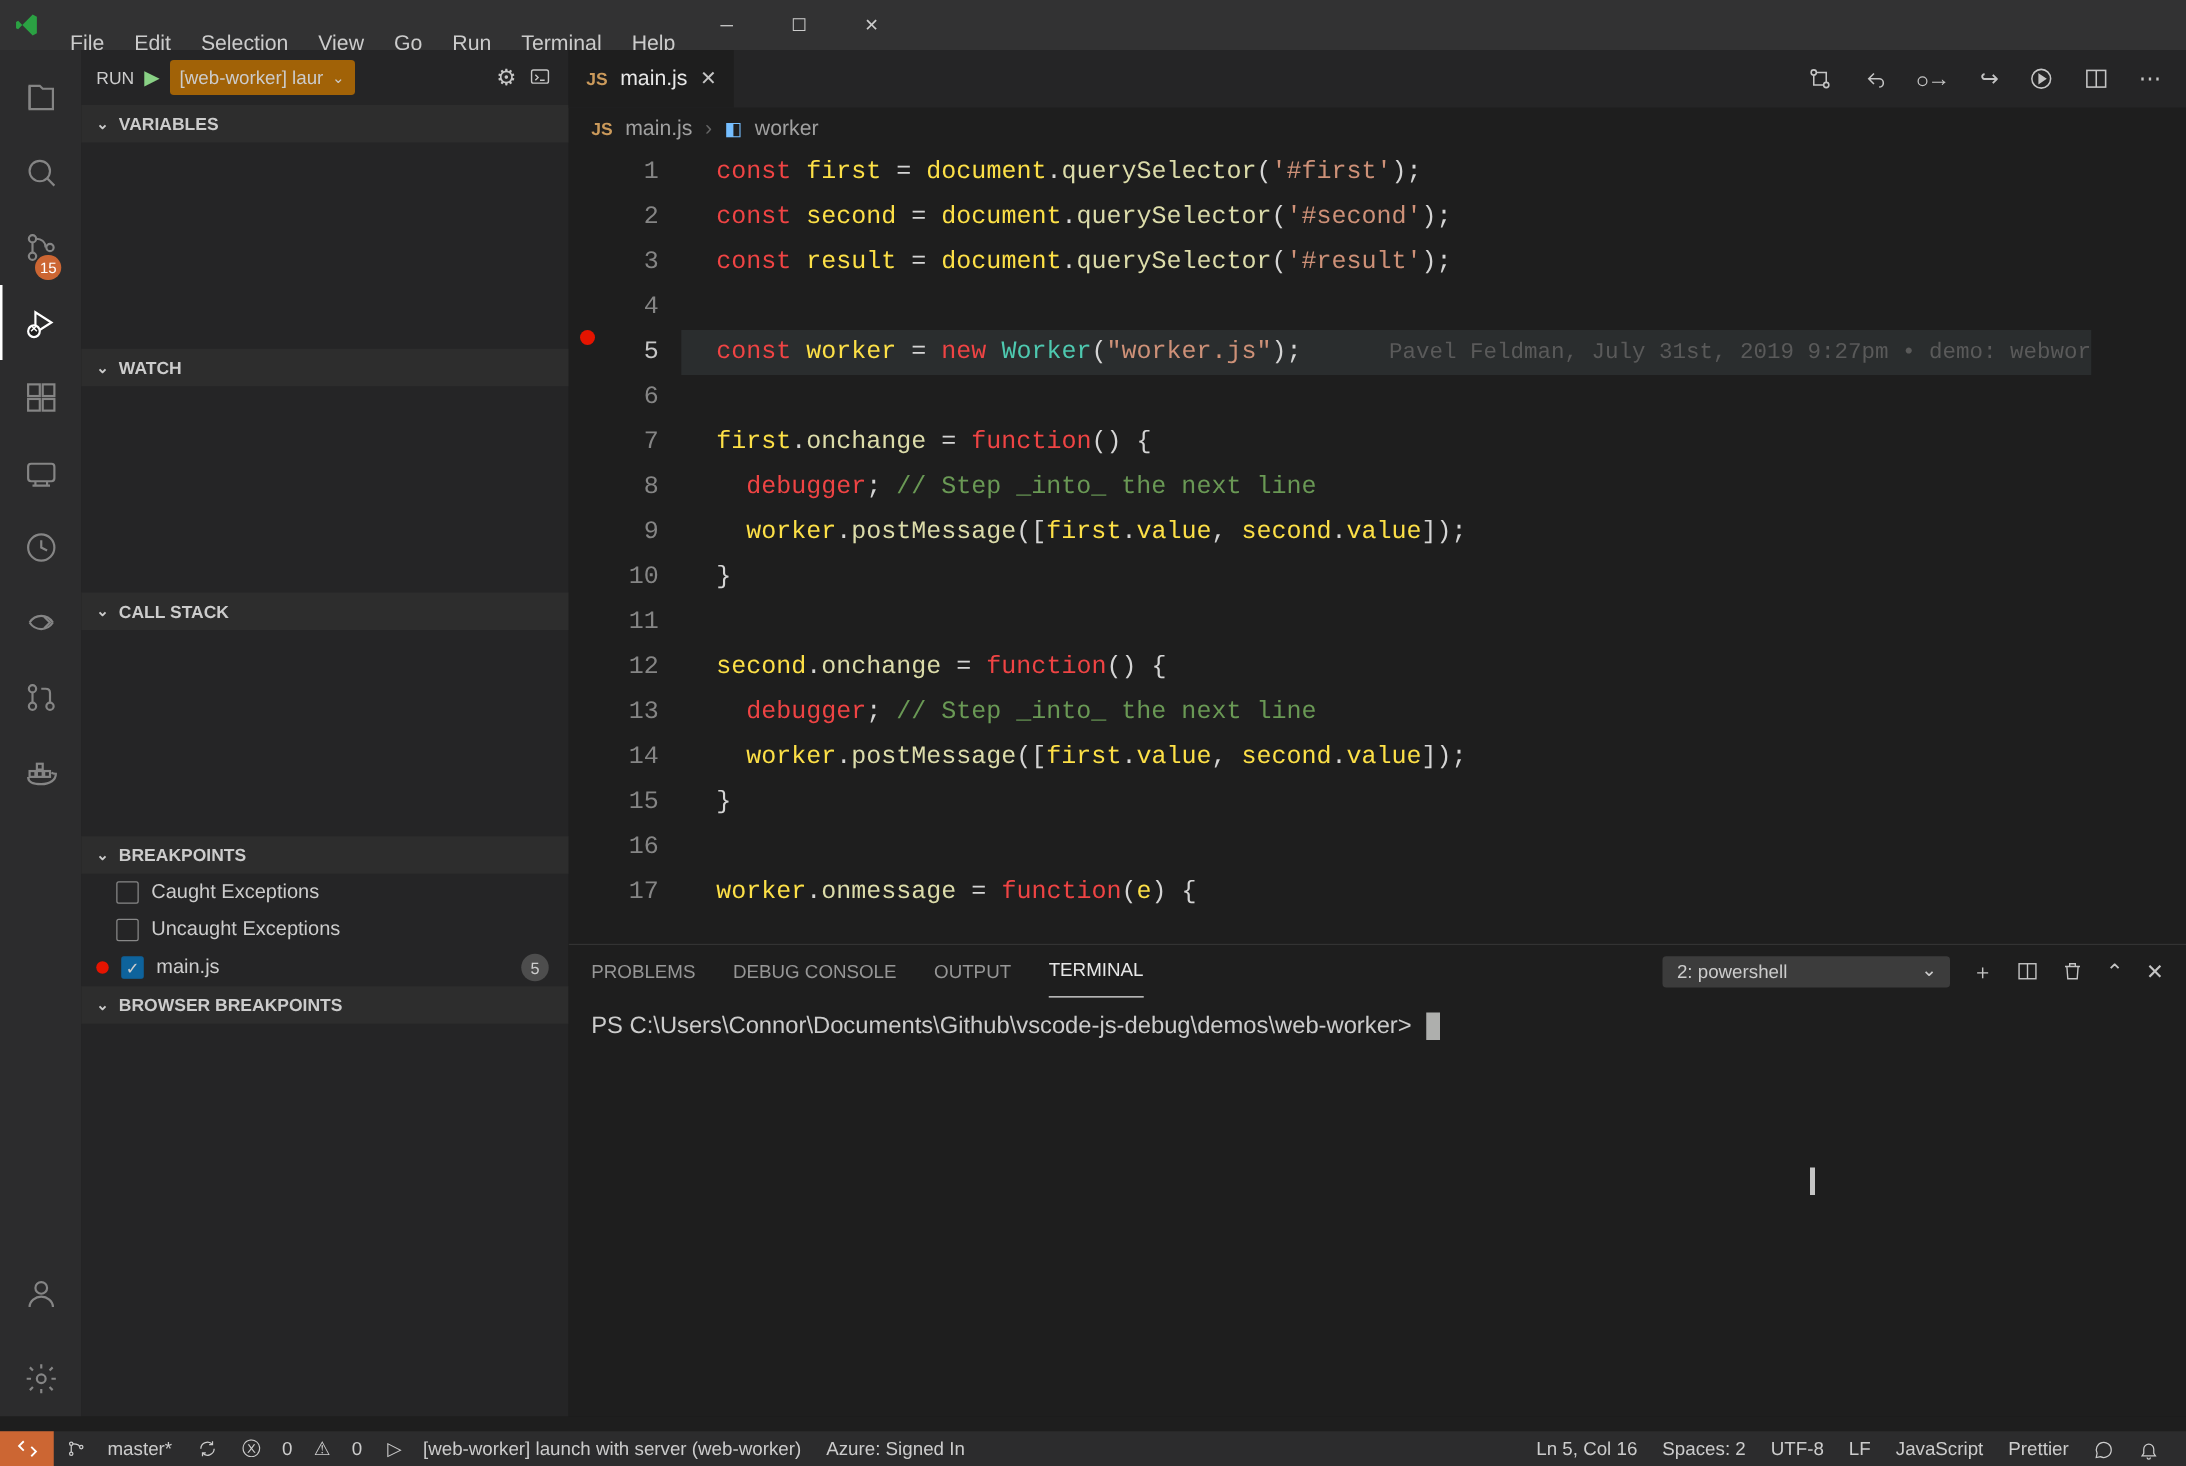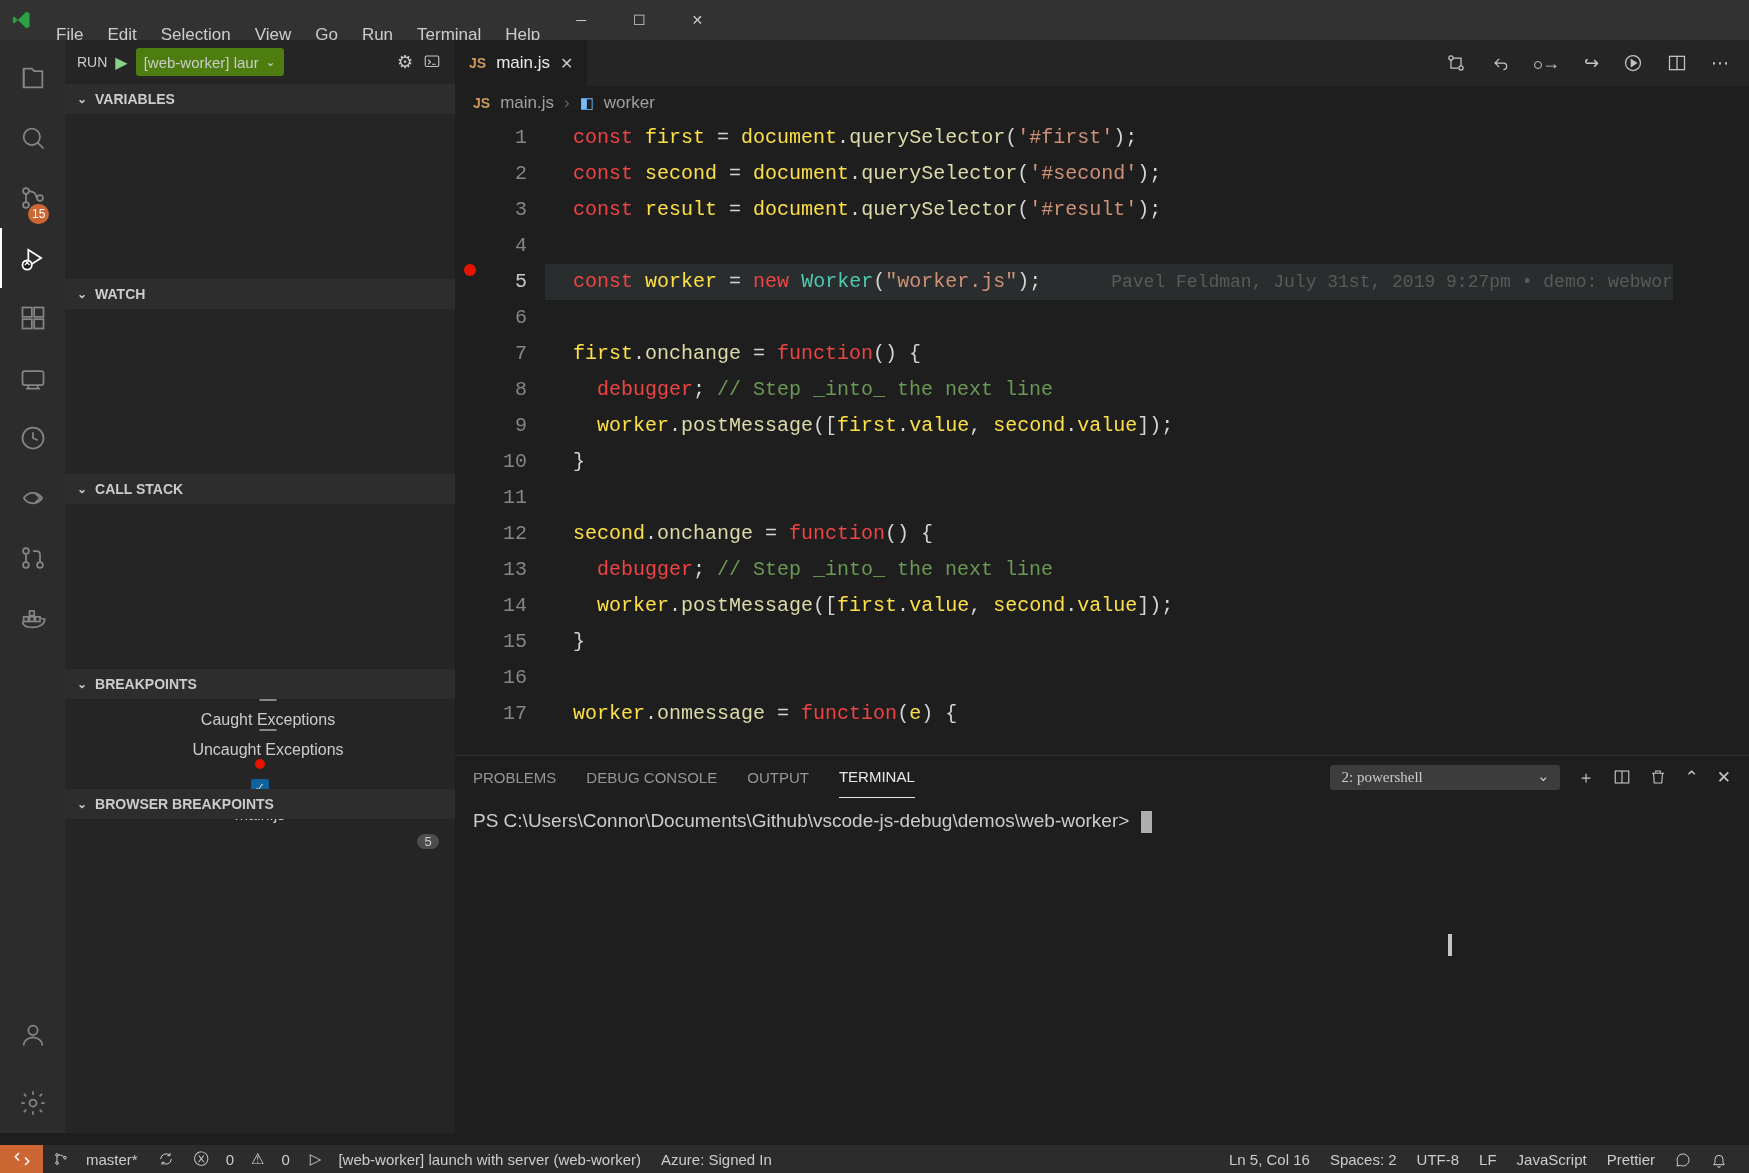--- a/index.html
+++ b/index.html
@@ -56,21 +56,21 @@
   background:#252526;
   display:flex;
   align-items:center;
   padding:0 12px;
   gap:8px;
 }
 .run-label { font-size:14px; color:#cccccc; }
 .play-btn { color:#89d185; font-size:16px;}
 .config-dd {
   display:flex; align-items:center;
-  background:#4d7c0f;
+  background:#a16207;
   border-radius:3px;
   height:28px;
   padding:0 8px;
   font-size:15px;
   color:#cccccc;
   width:148px;
   justify-content:space-between;
 }
 .hdr-icon { color:#c5c5c5; font-size:18px; width:20px; text-align:center;}
 .section-hdr {
@@ -82,21 +82,21 @@
   font-size:14px;
   font-weight:600;
   color:#cccccc;
   gap:8px;
 }
 .section-body { flex:0 0 auto; overflow:hidden;}
 .section-body.variables { height:165px; }
 .section-body.watch { height:165px; }
 .section-body.callstack { height:165px; }
 .bp-row {
-  display:flex; align-items:center; height:30px; padding:0 12px 0 28px; gap:10px; font-size:16px; color:#cccccc;flex-direction:column;
+  display:flex; align-items:center; height:30px; padding:0 12px 0 28px; gap:10px; font-size:16px; color:#cccccc;
 }
 .bp-checkbox { width:18px; height:18px; border:1px solid #888; border-radius:2px; display:flex; align-items:center; justify-content:center; font-size:13px;}
 .bp-checkbox.checked { background:#0e639c; border-color:#0e639c;}
 .bp-dot { width:10px; height:10px; border-radius:50%; background:#e51400; flex:0 0 10px;}
 .bp-count { margin-left:auto; background:#4d4d4d; color:#ccc; width:22px; height:22px; border-radius:11px; display:flex; align-items:center; justify-content:center; font-size:13px; margin-right:4px;}
 
 .editor-area {
   flex:1;
   display:flex;
   flex-direction:column;
@@ -173,21 +173,21 @@
 }
 .panel-tabs {
   height:42px;
   display:flex;
   align-items:center;
   padding:0 18px;
   gap:30px;
 }
 .ptab { font-size:15px; color:#969696; padding:12px 0;}
 .ptab.active { color:#e7e7e7; border-bottom:1px solid #e7e7e7;}
-.panel-actions { margin-left:auto; display:flex; align-items:center; gap:18px; color:#c5c5c5;font-family:Liberation Serif, serif;}
+.panel-actions { margin-left:auto; display:flex; align-items:center; gap:18px; color:#c5c5c5;}
 .term-dd { background:#3c3c3c; padding:4px 32px 4px 12px; border-radius:3px; font-size:15px; color:#ccc; position:relative; min-width:230px;}
 .term-dd::after { content:"⌄"; position:absolute; right:10px; top:2px;}
 .panel-body {
   flex:1;
   padding:12px 18px;
   font-family:Liberation Sans, sans-serif;
   font-size:19px;
   color:#cccccc;
 }
 .term-cursor { display:inline-block; width:11px; height:22px; background:#aeafad; vertical-align:middle; margin-left:6px;}

